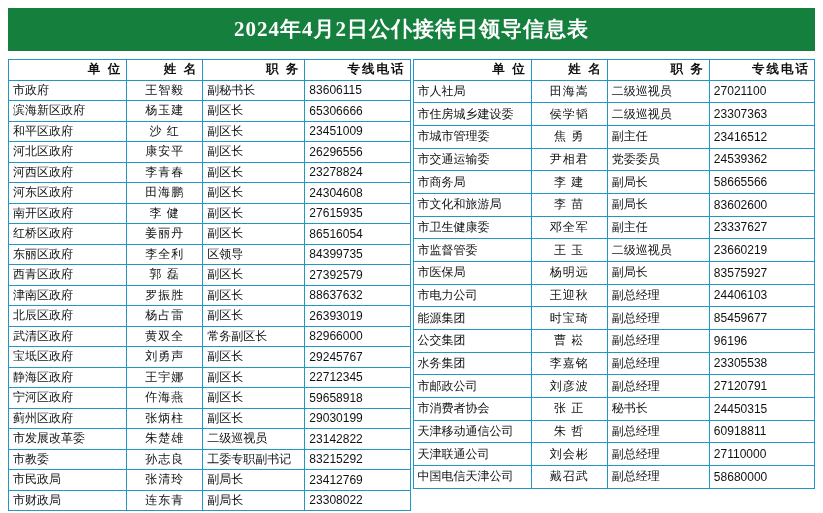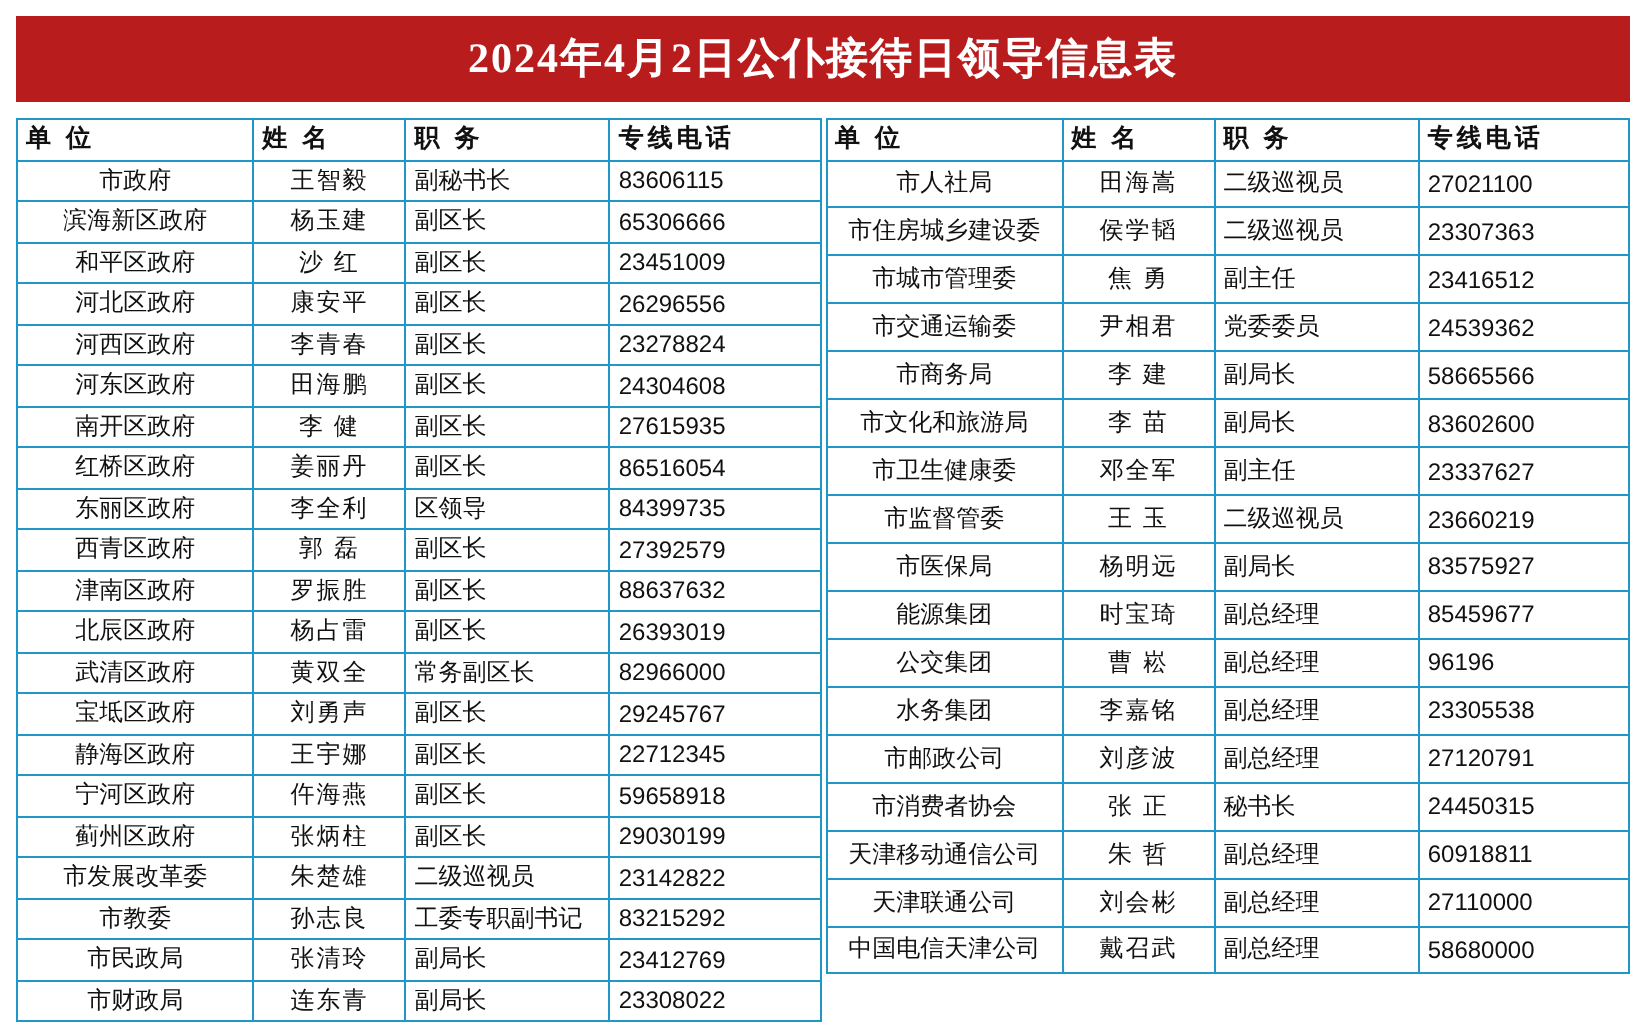--- a/index.html
+++ b/index.html
@@ -13,21 +13,21 @@
     font-family: "Liberation Sans", sans-serif;
     overflow: hidden;
   }
   .page {
     position: relative;
     width: 823px;
     height: 513px;
     box-sizing: border-box;
   }
   .title-bar {
-    background: #b91c1c;
+    background: #15803d;
     color: #ffffff;
     text-align: center;
     font-size: 21px;
     font-weight: bold;
     letter-spacing: 1px;
     padding: 7px 0 8px 0;
     margin: 8px 8px 0 8px;
     font-family: "Liberation Serif", serif;
   }
   .tables-wrap {
@@ -48,26 +48,26 @@
   }
   table.info th, table.info td {
     border: 1px solid #2196c8;
     height: 20.5px;
     padding: 0 4px;
     box-sizing: border-box;
     overflow: hidden;
     white-space: nowrap;
   }
   table.info th {
-    text-align: left;
+    text-align: right;
     font-weight: bold;
     font-size: 12.5px;
     letter-spacing: 2px;
   }
-  .c-unit  { width: 118px; text-align: center; }
+  .c-unit  { width: 118px; text-align: left; }
   .c-name  { width: 76px;  text-align: center; letter-spacing: 2px; }
   .c-post  { width: 102px; text-align: left; }
   .c-tel   { width: 105px; text-align: left; }
   td.c-name { letter-spacing: 1px; }
   .empty-cell { border: none !important; }
 </style>
 </head>
 <body>
 
 <div class="page">
@@ -273,20 +273,26 @@
             <td class="c-post">二级巡视员</td>
             <td class="c-tel">23660219</td>
           </tr>
         <tr>
             <td class="c-unit">市医保局</td>
             <td class="c-name">杨明远</td>
             <td class="c-post">副局长</td>
             <td class="c-tel">83575927</td>
           </tr>
         <tr>
+            <td class="c-unit">市电力公司</td>
+            <td class="c-name">王迎秋</td>
+            <td class="c-post">副总经理</td>
+            <td class="c-tel">24406103</td>
+          </tr>
+        <tr>
             <td class="c-unit">能源集团</td>
             <td class="c-name">时宝琦</td>
             <td class="c-post">副总经理</td>
             <td class="c-tel">85459677</td>
           </tr>
         <tr>
             <td class="c-unit">公交集团</td>
             <td class="c-name">曹 崧</td>
             <td class="c-post">副总经理</td>
             <td class="c-tel">96196</td>

